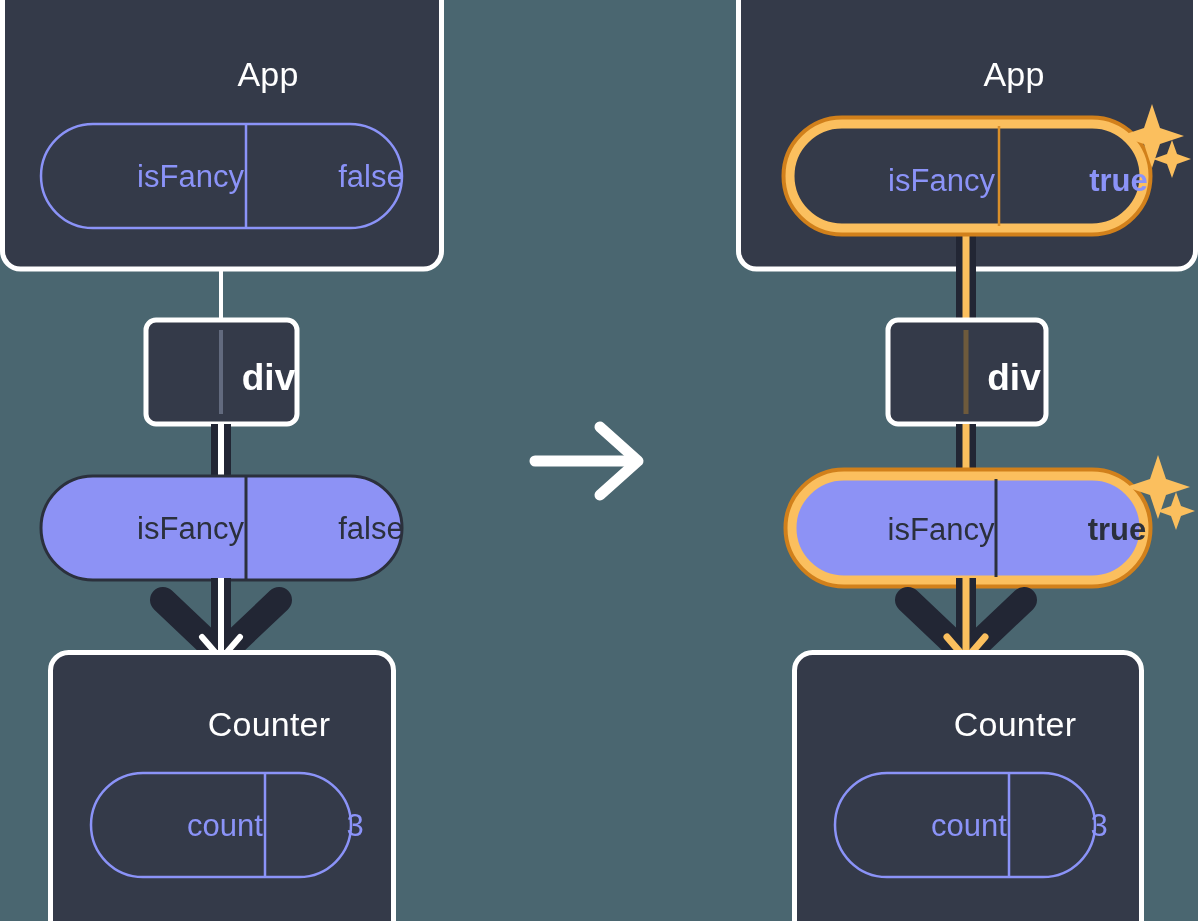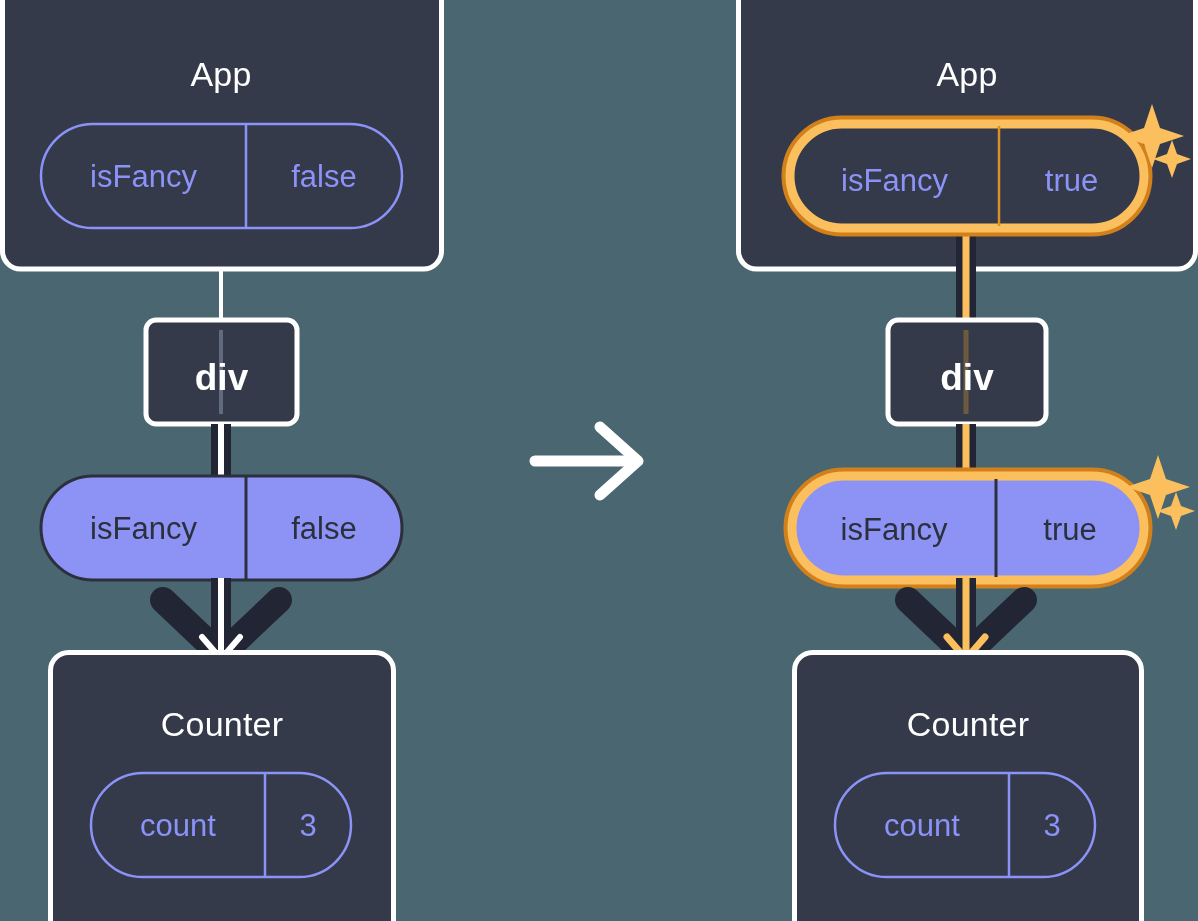--- a/index.html
+++ b/index.html
@@ -31,20 +31,21 @@
     position: absolute;
     left: 0; top: 0;
     width: 1198px;
     height: 921px;
     pointer-events: none;
   }
   .lbl {
     position: absolute;
     white-space: nowrap;
     pointer-events: auto;
+    padding-left: 47px;
   }
   .card-title {
     color: #ffffff;
     font-size: 34px;
     font-weight: 400;
     letter-spacing: .2px;
   }
   .node-label {
     color: #ffffff;
     font-size: 37px;
@@ -53,21 +54,21 @@
   .pill-key-outline, .pill-val-outline {
     color: #8b93f8;
     font-size: 31px;
     font-weight: 400;
   }
   .pill-key-solid, .pill-val-solid {
     color: #2b303c;
     font-size: 31px;
     font-weight: 400;
   }
-  .bold-val { font-weight: 400; }
+  .bold-val { font-weight: 700; }
 </style>
 </head>
 <body>
 
 <div id="stage">
 
   <svg width="1198" height="921" viewBox="0 0 1198 921" xmlns="http://www.w3.org/2000/svg">
     <defs>
       <clipPath id="clip-left-app">
           <rect x="0" y="0" width="442" height="270" rx="16"></rect>

